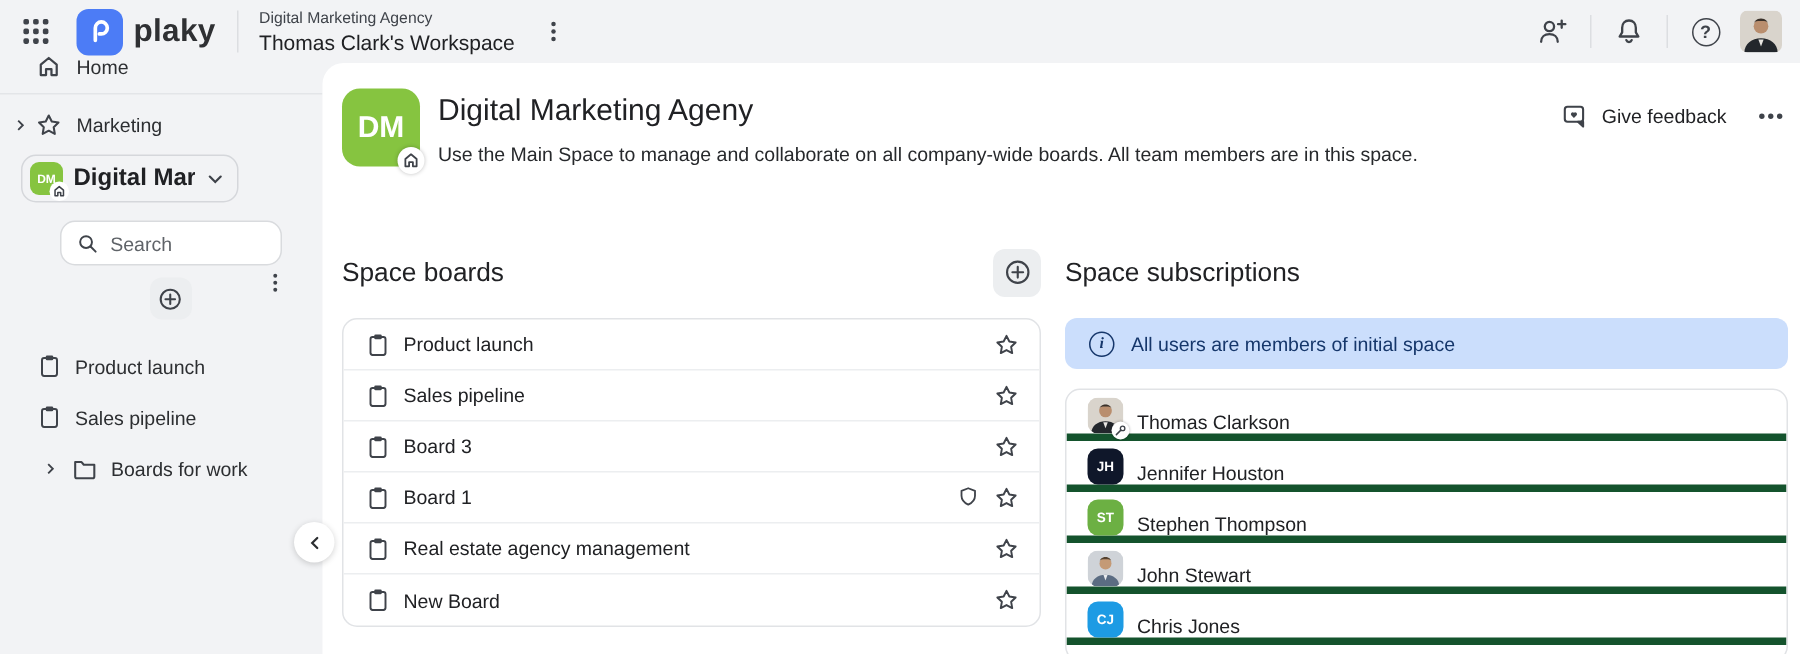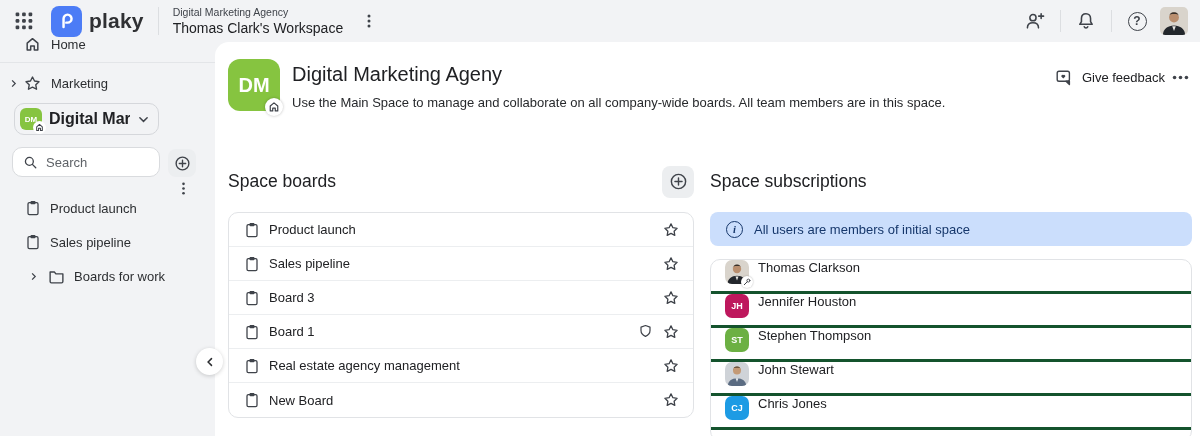--- a/index.html
+++ b/index.html
@@ -33,21 +33,21 @@
   .sb-row { display:flex; align-items:center; height:33px; padding-left:24px; gap:10px; font-size:13px; color:#2c2e31; cursor:pointer; }
   .sb-row .twisty { position:absolute; left:8px; }
   #sb-home { height:36px; }
   #sb-divider { height:1px; background:#e3e5e8; margin-bottom:4px; }
   .sb-expander { position:relative; }
   #space-selector { margin:3px 0 0 14px; width:145px; height:32px; border:1px solid #d5d7db; border-radius:10px; display:flex; align-items:center; padding:0 8px 0 5px; gap:7px; cursor:pointer; background:transparent; }
   #space-selector-label { font-size:16px; font-weight:700; color:#202124; white-space:nowrap; overflow:hidden; flex:1; }
   .mini-avatar { position:relative; width:22px; height:22px; border-radius:6px; flex:none; display:flex; align-items:center; justify-content:center; color:#fff; font-size:8px; font-weight:700; }
   .mini-home-badge { position:absolute; right:-4px; bottom:-4px; width:13px; height:13px; background:#fff; border-radius:50%; display:flex; align-items:center; justify-content:center; }
   #selector-menu { position:absolute; left:172px; top:151px; padding:4px; cursor:pointer; }
-  #search-row { display:flex; align-items:flex-end; margin:12px 0 0 12px; gap:8px; }
+  #search-row { display:flex; align-items:center; margin:12px 0 0 12px; gap:8px;flex-direction:column; }
   #search-box { width:148px; height:30px; background:#fff; border:1px solid #d9dbde; border-radius:10px; display:flex; align-items:center; padding:0 10px; gap:8px; }
   #search-box input { border:none; outline:none; background:transparent; font-size:13px; color:#202124; width:100px; font-family:inherit; }
   #search-box input::placeholder { color:#5f6368; }
   .plus-btn { width:28px; height:28px; background:#eceef0; border-radius:8px; display:flex; align-items:center; justify-content:center; cursor:pointer; }
   #sb-boards { margin-top:14px; }
   .sb-board-row { display:flex; align-items:center; height:34px; padding-left:25px; gap:9px; font-size:13px; color:#2c2e31; cursor:pointer; position:relative; }
   #sb-folder-row { padding-left:28px; }
   #sb-folder-row .twisty { left:12px; }
 
   
@@ -55,21 +55,21 @@
 
   
   #main { position:absolute; left:215px; top:42px; width:985px; height:394px; background:#fff; border-top-left-radius:14px; }
 
   #space-header { position:absolute; left:13px; top:17px; right:8px; display:flex; }
   #space-avatar { position:relative; width:52px; height:52px; border-radius:12px; display:flex; align-items:center; justify-content:center; color:#fff; font-size:20px; font-weight:700; flex:none; }
   #space-home-badge { position:absolute; left:37px; top:39px; width:18px; height:18px; background:#fff; border-radius:50%; box-shadow:0 0 3px rgba(0,0,0,.25); display:flex; align-items:center; justify-content:center; }
   #space-titles { margin-left:12px; padding-top:4px; }
   #space-title { font-size:20px; font-weight:400; color:#202124; }
   #space-desc { font-size:13px; color:#27292c; margin-top:9px; }
-  #header-actions { margin-left:auto; display:flex; align-items:center; gap:4px; padding-top:5px; align-self:flex-start; }
+  #header-actions { margin-left:auto; display:flex; align-items:center; gap:18px; padding-top:5px; align-self:flex-start; }
   #give-feedback { display:flex; align-items:center; gap:9px; font-size:13px; color:#202124; cursor:pointer; }
   #leave-space-btn { height:30px; padding:0 14px; background:#f1f2f4; border:none; border-radius:8px; font-size:13px; color:#c2c6ca; font-family:inherit; display:flex; align-items:center; }
   #space-menu { padding:4px 2px; cursor:pointer; }
 
   .col-header { display:flex; align-items:center; height:33px; }
   .col-title { font-size:17.5px; font-weight:400; color:#202124; }
 
   #boards-col { position:absolute; left:13px; top:123px; width:466px; }
   #boards-col .col-header { justify-content:space-between; margin-bottom:14px; }
   #boards-col .plus-btn { width:32px; height:32px; }
@@ -77,21 +77,21 @@
   .board-row { display:flex; align-items:center; height:34px; padding:0 14px 0 15px; gap:9px; font-size:13px; color:#202124; border-bottom:1px solid #eceef0; cursor:pointer; }
   .board-row:last-child { border-bottom:none; }
   .board-row .row-right { margin-left:auto; display:flex; align-items:center; gap:10px; }
   .star-btn, .shield-badge { display:flex; align-items:center; cursor:pointer; }
 
   #subs-col { position:absolute; left:495px; top:123px; width:482px; }
   #subs-col .col-header { margin-bottom:14px; }
   #info-banner { height:34px; border-radius:8px; display:flex; align-items:center; padding:0 16px; gap:11px; font-size:13px; margin-bottom:13px; }
   #info-i { width:17px; height:17px; border:1.5px solid currentColor; border-radius:50%; font-size:10.5px; font-weight:700; display:flex; align-items:center; justify-content:center; flex:none; font-family:"Liberation Serif","DejaVu Serif",serif; font-style:italic; }
   #members-card { height:182px; }
-  .member-row { display:flex; align-items:flex-start; height:34px; padding:0 14px; gap:9px; font-size:13px; color:#202124; border-bottom:3px solid #14532d; cursor:pointer; }
+  .member-row { display:flex; align-items:flex-end; height:34px; padding:0 14px; gap:9px; font-size:13px; color:#202124; border-bottom:5px solid #14532d; cursor:pointer; }
   .member-avatar { position:relative; width:24px; height:24px; border-radius:7px; flex:none; display:flex; align-items:center; justify-content:center; color:#fff; font-size:9px; font-weight:700; overflow:visible; }
   .member-avatar .photo { width:24px; height:24px; border-radius:7px; overflow:hidden; }
   .owner-badge { position:absolute; right:-4px; bottom:-4px; width:12px; height:12px; background:#fff; border-radius:50%; display:flex; align-items:center; justify-content:center; box-shadow:0 0 2px rgba(0,0,0,.3); }
 </style>
 </head>
 <body>
 
 <div id="topbar">
   <div id="grid-btn">
     <svg width="18" height="18" viewBox="0 0 15 15" fill="#3f434a">
@@ -418,21 +418,21 @@
             <svg width="8" height="8" viewBox="0 0 16 16" fill="none" stroke="#3f434a" stroke-width="2" stroke-linecap="round">
                 <path d="M2.5 13.5 L8.5 7.5"></path>
                 <circle cx="10.8" cy="5.2" r="3" stroke-width="1.8"></circle>
               </svg>
           </span>
         </span>
         <span>Thomas Clarkson</span>
       </div>
 
       <div class="member-row">
-        <span class="member-avatar" style="background: #be185d;">
+        <span class="member-avatar" style="background: #0f172a;">
           <span>JH</span>
         </span>
         <span>Jennifer Houston</span>
       </div>
 
       <div class="member-row">
         <span class="member-avatar" style="background: rgb(108, 176, 67);">
           <span>ST</span>
         </span>
         <span>Stephen Thompson</span>

